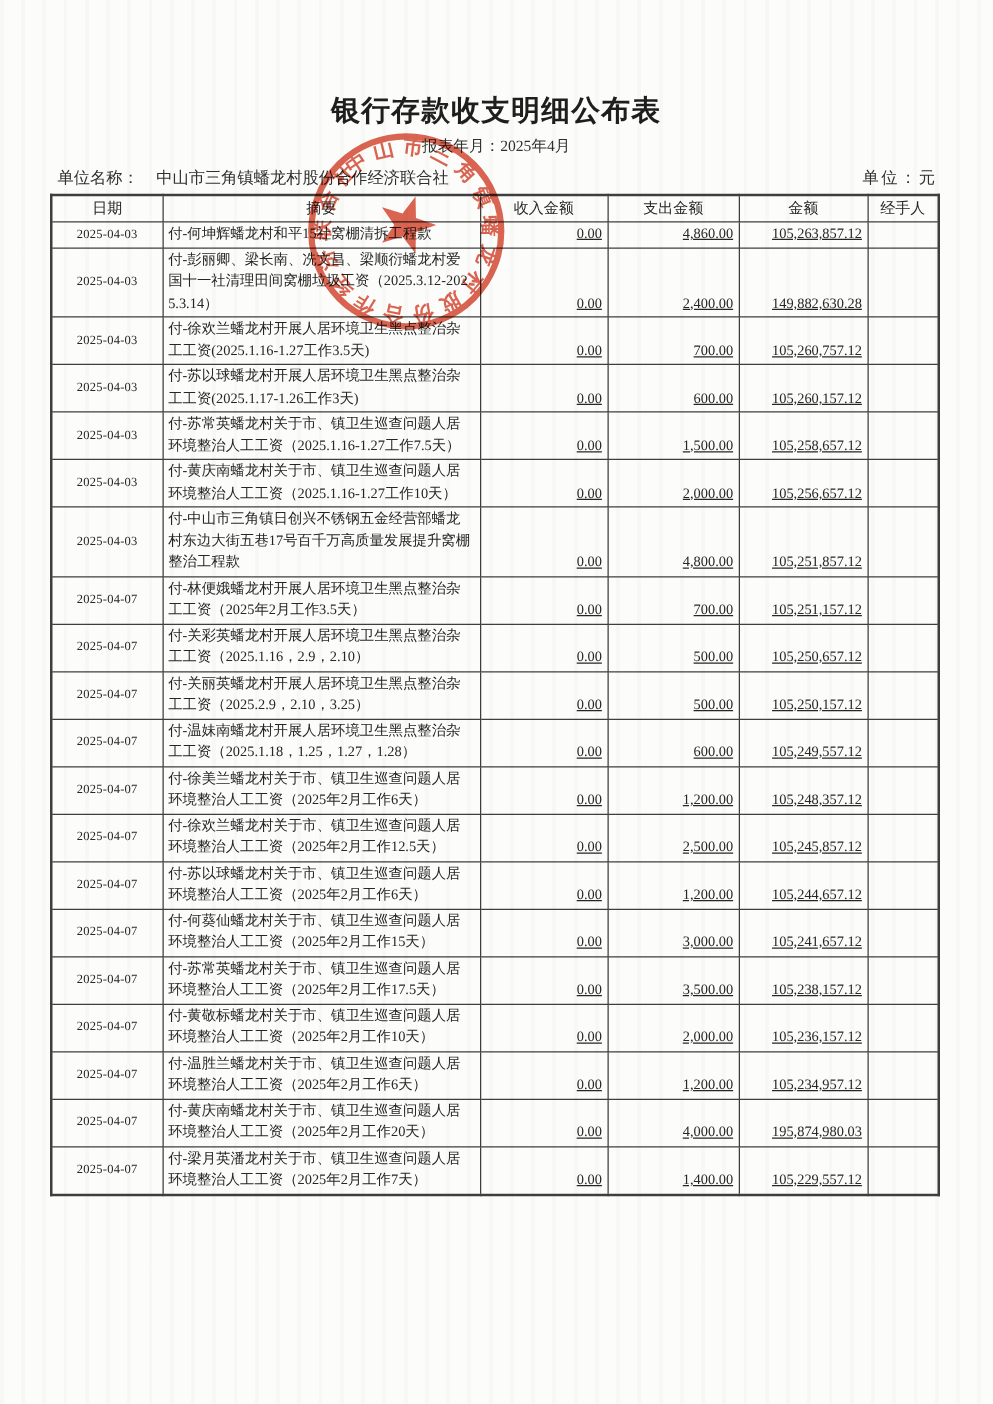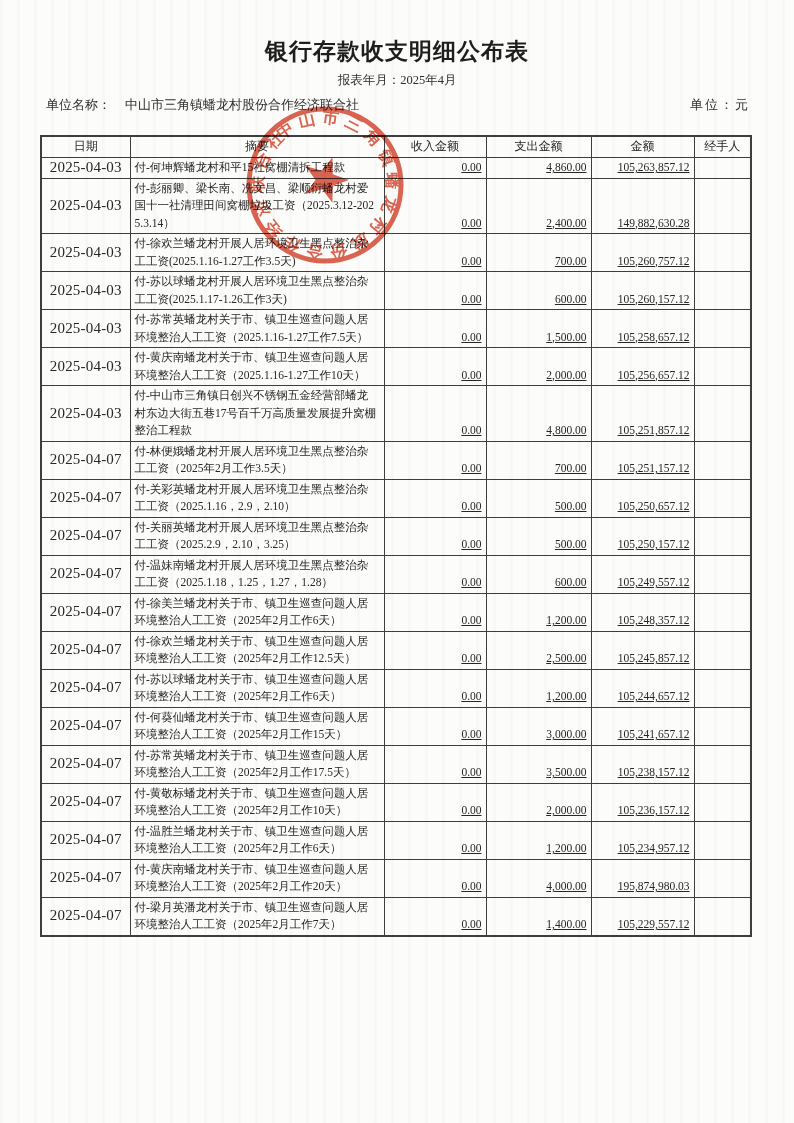--- a/index.html
+++ b/index.html
@@ -9,52 +9,52 @@
     font-family:"Liberation Serif","DejaVu Serif",serif;
     color:#2b2b2b;
     overflow:hidden;
   }
   .page{
     position:relative;width:794px;height:1123px;
     background:
       repeating-linear-gradient(90deg, rgba(120,120,125,0.035) 0 3px, rgba(0,0,0,0) 3px 17px);
   }
   .title{
-    margin:0;padding-top:36px;
+    margin:0;padding-top:73px;
     text-align:center;
     font-size:23px;font-weight:bold;letter-spacing:1px;color:#1e1e1e;
   }
   .subtitle{
     margin-top:5px;text-align:center;font-size:12.5px;color:#2f2f2f;
   }
   .info-line{
     margin:7px 44px 0 46px;
     display:flex;justify-content:space-between;align-items:flex-end;
     font-size:13px;color:#2f2f2f;
   }
   .info-left .unit-name{margin-left:14px;}
   .info-right{letter-spacing:2px;}
   table.ledger{
-    margin:21px auto 0 40px;
+    margin:4px auto 0 40px;
     width:710px;
     border-collapse:collapse;
     table-layout:fixed;
     font-size:11.5px;
     color:#262626;
     background:transparent;
   }
   table.ledger th, table.ledger td{
     border:1px solid #3e3e3e;
     padding:1px 4px;
     line-height:17.5px;
     overflow:hidden;
   }
   table.ledger{border:2px solid #3e3e3e;}
   th{font-weight:normal;text-align:center;height:18px;font-size:12px;}
-  td.c-date{text-align:center;vertical-align:middle;font-size:15px;letter-spacing:0.2px;}
+  td.c-date{text-align:center;vertical-align:middle;font-size:10px;letter-spacing:0.2px;}
   td.c-summary{text-align:left;vertical-align:middle;word-break:break-all;}
   td.c-num{text-align:right;vertical-align:bottom;font-size:11.5px;padding-right:5px;text-decoration:underline;}
   td.c-handler{vertical-align:middle;}
   
   .stamp{
     position:absolute;left:240px;top:100px;width:170px;height:170px;
     mix-blend-mode:multiply;opacity:0.82;pointer-events:none;
   }
 </style>
 </head>

